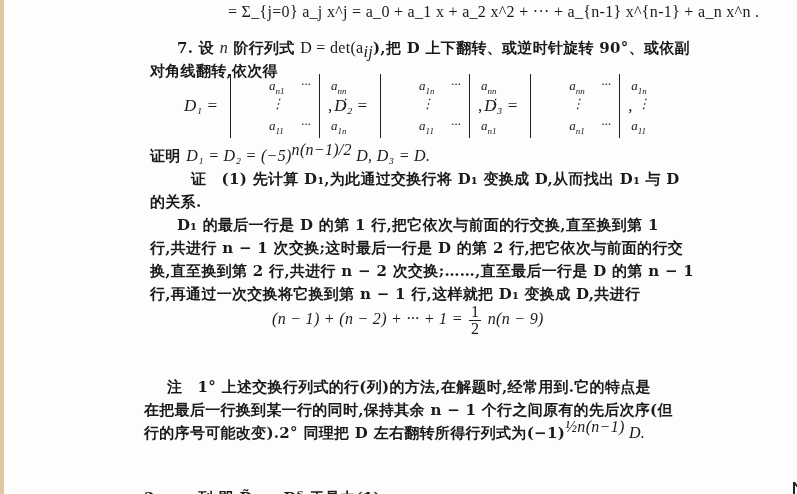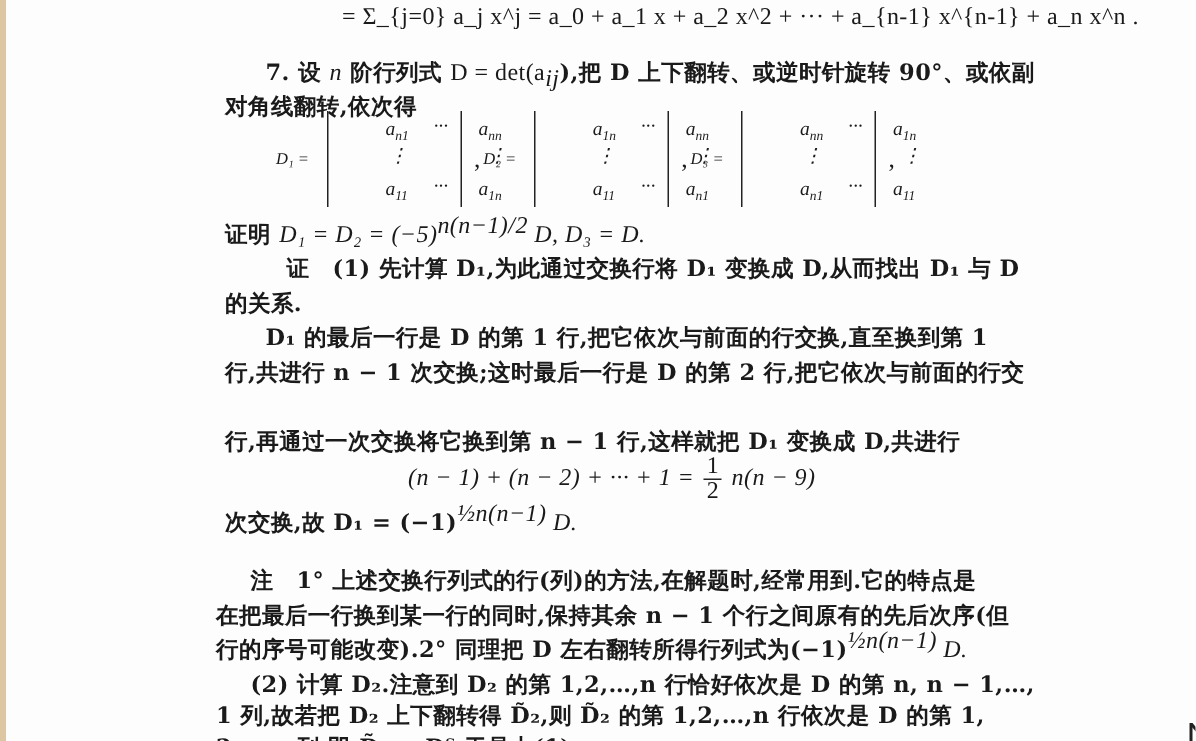--- a/index.html
+++ b/index.html
@@ -18,21 +18,21 @@
     background:#fdfdfd;
   }
   .line {
     position:absolute; white-space:nowrap; font-size:15px; font-weight:bold;
     letter-spacing:0.3px; line-height:20px;
   }
   .it { font-style:italic; font-weight:normal; font-family:"Liberation Serif", serif; font-size:16px; }
   .math { font-family:"Liberation Serif", serif; font-weight:normal; font-size:16px; }
   sub, sup { font-size:9px; line-height:0; }
   .det-row { position:absolute; top:72px; left:180px; height:68px; display:flex; align-items:center; font-family:"Liberation Serif", serif; }
-  .det-label { font-size:11px; font-style:italic; margin-right:6px; }
+  .det-label { font-size:17px; font-style:italic; margin-right:6px; }
   .det {
     position:relative; border-left:1.5px solid #222; border-right:1.5px solid #222;
     height:64px; width:88px; margin:0 6px; font-size:13px; font-style:italic;
   }
   .cell { position:absolute;margin-left:34px; }
   .sep { font-size:17px; margin:0 2px; }
   .frac { display:inline-block; vertical-align:middle; text-align:center; font-size:16px; line-height:16px; margin:0 2px; }
   .frac span { display:block; }
   .frac .num { border-bottom:1px solid #222; padding:0 2px; }
   .cursor { position:absolute; left:793px; top:482px; width:0; height:0;
@@ -101,36 +101,32 @@
 
   <div class="line" style="left:146px; top:146px;">
     <span>证明 </span><span class="math it">D₁ = D₂ = (−5)</span><sup class="it">n(n−1)/2</sup><span class="math it"> D, D₃ = D.</span>
   </div>
 
   <div class="line" style="left:173px; top:169px;margin-left:14px;"><span>证　(1) 先计算 D₁,为此通过交换行将 D₁ 变换成 D,从而找出 D₁ 与 D</span></div>
   <div class="line" style="left:146px; top:192px;"><span>的关系.</span></div>
 
   <div class="line" style="left:173px; top:215px;"><span>D₁ 的最后一行是 D 的第 1 行,把它依次与前面的行交换,直至换到第 1</span></div>
   <div class="line" style="left:146px; top:238px;"><span>行,共进行 n − 1 次交换;这时最后一行是 D 的第 2 行,把它依次与前面的行交</span></div>
+  <div class="line" style="left:146px; top:261px;"><span>换,直至换到第 2 行,共进行 n − 2 次交换;……,直至最后一行是 D 的第 n − 1</span></div>
   <div class="line" style="left:146px; top:284px;"><span>行,再通过一次交换将它换到第 n − 1 行,这样就把 D₁ 变换成 D,共进行</span></div>
 
   <div class="line math" style="left:268px; top:302px; line-height:34px;">
     <span class="it">(n − 1) + (n − 2) + ··· + 1 =</span>
     <span class="frac"><span class="num">1</span><span>2</span></span>
     <span class="it">n(n − 9)</span>
   </div>
 
-  <div class="line" style="left:146px; top:338px;">
-    <span>次交换,故 D₁ = (−1)</span><sup class="it">½n(n−1)</sup><span class="math it"> D.</span>
-  </div>
 
   <div class="line" style="left:163px; top:377px;"><span>注　1° 上述交换行列式的行(列)的方法,在解题时,经常用到.它的特点是</span></div>
   <div class="line" style="left:140px; top:400px;"><span>在把最后一行换到某一行的同时,保持其余 n − 1 个行之间原有的先后次序(但</span></div>
   <div class="line" style="left:140px; top:423px;">
     <span>行的序号可能改变).2° 同理把 D 左右翻转所得行列式为(−1)</span><sup class="it">½n(n−1)</sup><span class="math it"> D.</span>
   </div>
 
-  <div class="line" style="left:163px; top:446px;"><span>(2) 计算 D₂.注意到 D₂ 的第 1,2,…,n 行恰好依次是 D 的第 n, n − 1,…,</span></div>
-  <div class="line" style="left:140px; top:467px;"><span>1 列,故若把 D₂ 上下翻转得 D̃₂,则 D̃₂ 的第 1,2,…,n 行依次是 D 的第 1,</span></div>
   <div class="line" style="left:140px; top:488px;"><span>2,…,n 列,即 D̃₂ = Dᵀ,于是由(1)</span></div>
 </div>
 
 <div class="cursor"></div>
 
 </body></html>

